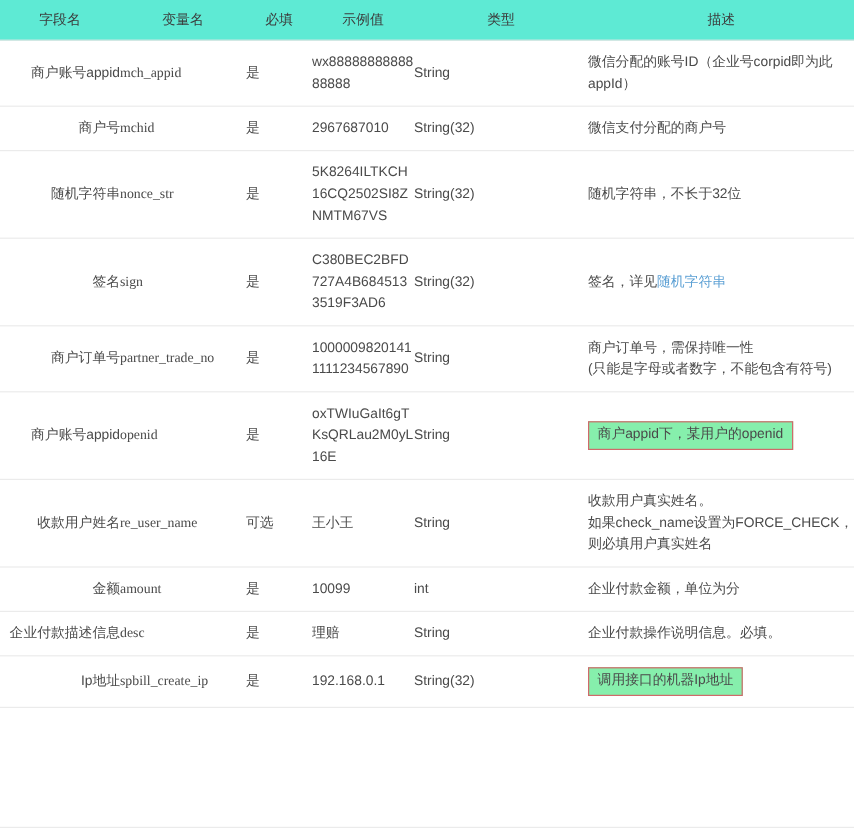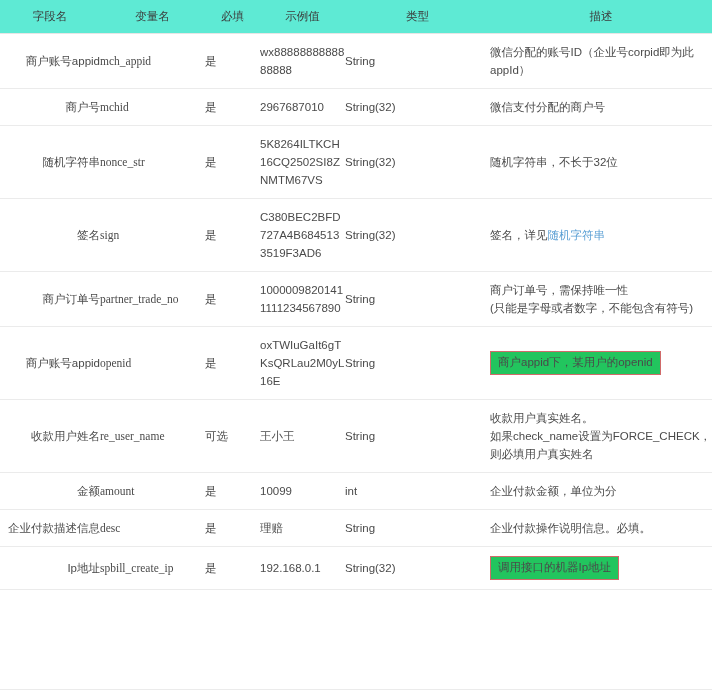--- a/index.html
+++ b/index.html
@@ -58,21 +58,21 @@
 
   .link {
     color: #5a9fd4;
     text-decoration: none;
   }
   .annot-box {
     display: inline-block;
     border: 1px solid #d06a6a;
     padding: 3px 7px 4px 7px;
     color: #4a4a4a;
-    background: #22c55e;
+    background: #86efac;
     line-height: 15px;
   }
   .desc-flow { display: block; }
 
   .watermark {
     position: absolute;
     left: 380px;
     top: 697px;
     font-family: "Liberation Serif", "DejaVu Serif", serif;
     font-size: 13px;

